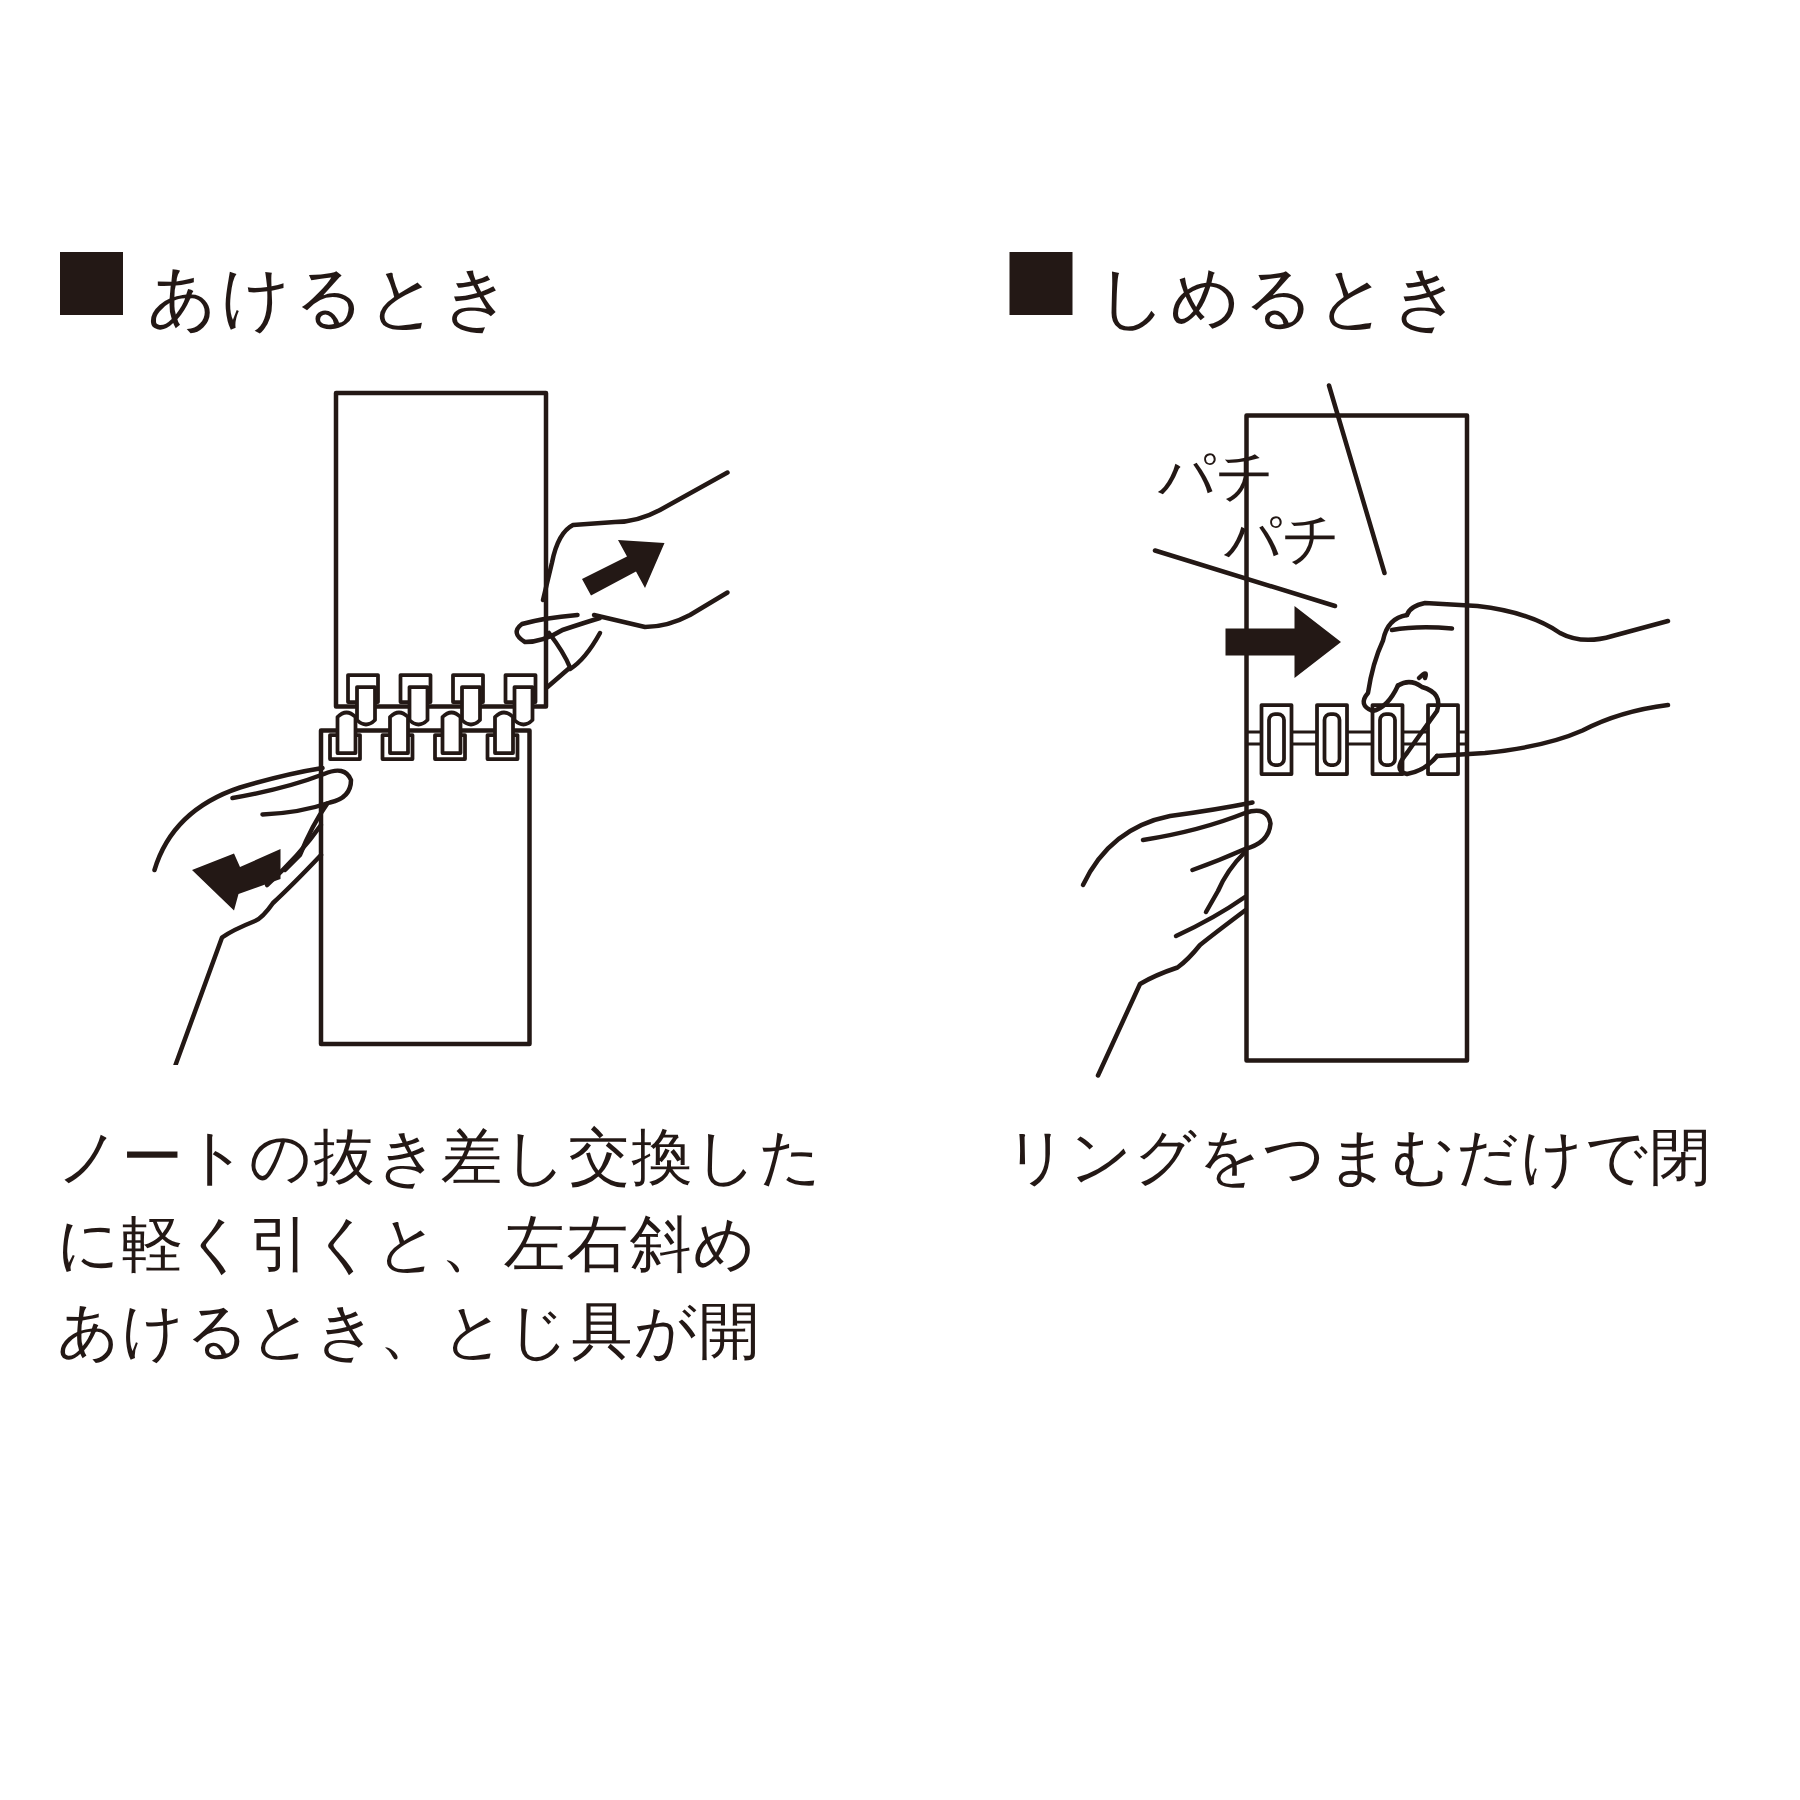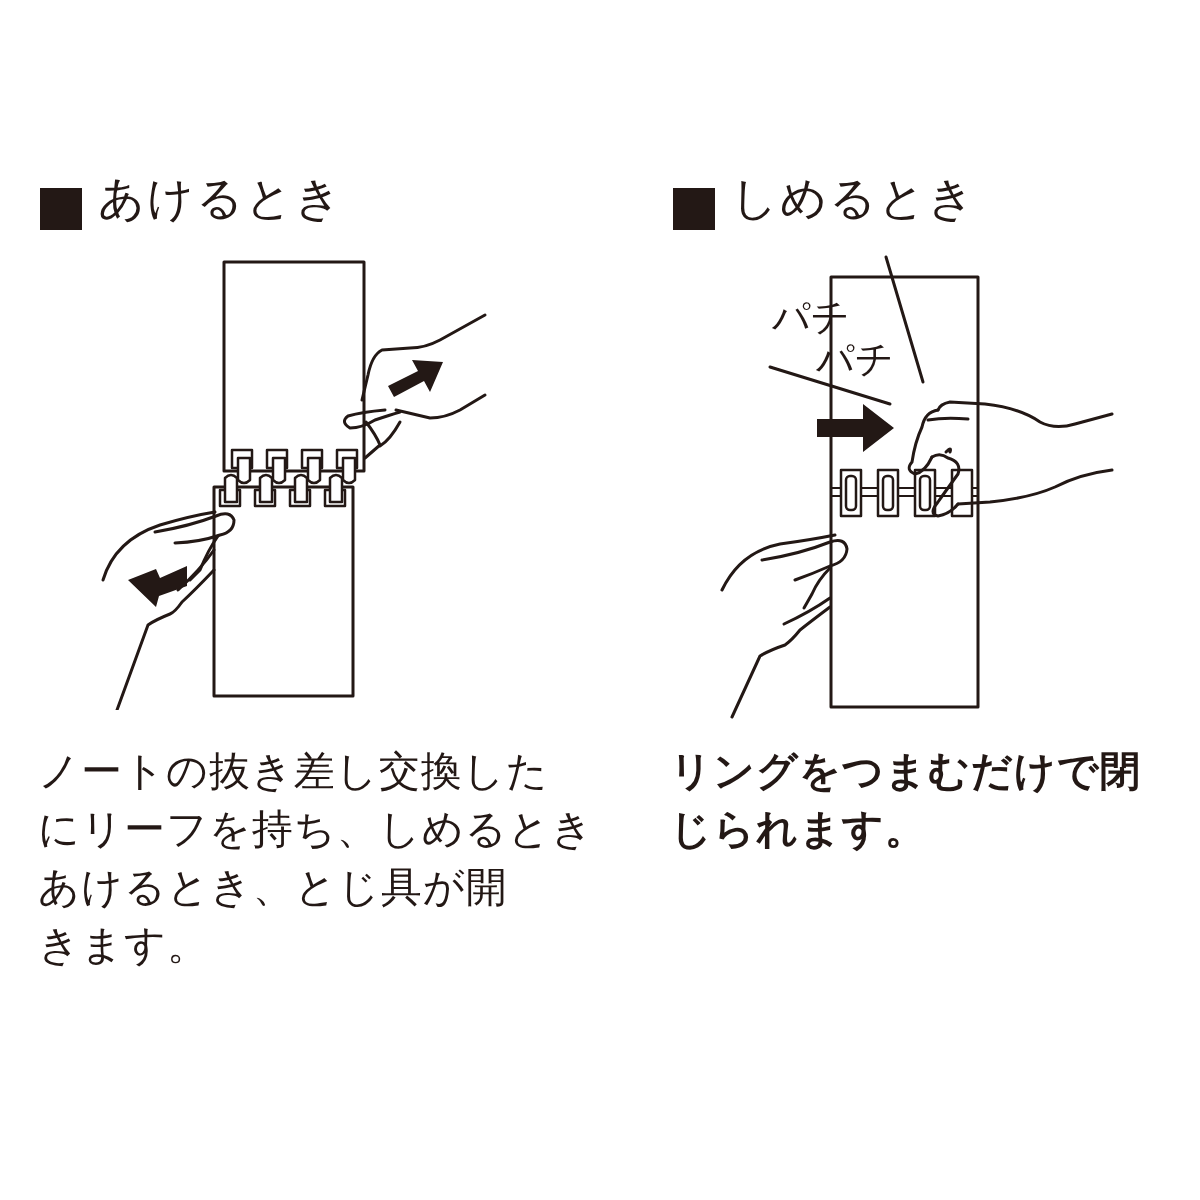--- a/index.html
+++ b/index.html
@@ -1,32 +1,32 @@
 <!DOCTYPE html>
 <html><head>
 <meta charset="utf-8">
 <style>
   html, body { margin: 0; padding: 0; background: #ffffff; }
   body { width: 1200px; height: 1200px; position: relative; overflow: hidden;
          font-family: "DejaVu Sans", sans-serif; color: #231815; }
   .section { position: absolute; top: 0; }
   .section.left { left: 0; width: 600px; }
   .section.right { left: 630px; width: 570px; }
-  .heading { position: absolute; top: 168px; display: flex; align-items: flex-end;
+  .heading { position: absolute; top: 168px; display: flex; align-items: flex-start;
              font-size: 46px; font-weight: normal; letter-spacing: 2px; white-space: nowrap; }
   .heading .square { display: inline-block; width: 42px; height: 42px; background: #231815; margin-right: 16px; }
   .section.left .heading { left: 40px; }
   .section.right .heading { left: 43px; font-family: Liberation Serif, serif; }
   .figure { position: absolute; }
   .section.left .figure { left: 100px; top: 250px; width: 400px; height: 460px; }
   .section.right .figure { left: 70px; top: 252px; width: 440px; height: 470px; }
   .figure svg { width: 100%; height: 100%; display: block; }
   .desc { position: absolute; font-size: 41px; line-height: 58px; letter-spacing: 1px; }
   .section.left .desc { left: 38px; top: 742px; width: 520px; }
-  .section.right .desc { left: 40px; top: 742px; width: 520px; font-weight: bold; }
+  .section.right .desc { left: 40px; top: 742px; width: 520px; }
   .desc span { display: block; white-space: nowrap; }
 </style>
 </head>
 <body>
 
 <div class="section left">
   <div class="heading">
     <span class="square"></span>
     <span>あけるとき</span>
   </div>
@@ -85,23 +85,22 @@
       </g>
 
       <g fill="#231815" stroke="none">
         <path d="M87 316 L60 328 L56 319 L28 330 L56 357 L59 346 L87 336 Z"></path>
       </g>
     </svg>
   </div>
 
   <div class="desc">
     <span>ノートの抜き差し交換した</span>
-    <span>にリーフを持ち、しめるとき</span>
+    <span>に軽く引くと、左右斜め</span>
     <span>あけるとき、とじ具が開</span>
-    <span>きます。</span>
   </div>
 </div>
 
 <div class="section right">
   <div class="heading">
     <span class="square"></span>
     <span>しめるとき</span>
   </div>
 
   <div class="figure">
@@ -149,15 +148,14 @@
         <path d="M62 308 Q100 302 130 290 Q145 285 147 297 Q146 310 130 314 Q112 322 95 328"></path>
         <path d="M130 316 Q118 328 112 342 L104 356"></path>
         <path d="M130 346 Q110 360 84 372"></path>
         <path d="M130 355 Q110 370 100 378 Q92 388 85 393 Q70 398 60 404 L32 465"></path>
       </g>
     </svg>
   </div>
 
   <div class="desc">
     <span>リングをつまむだけで閉</span>
-    <span>じられます。</span>
   </div>
 </div>
 
 </body></html>

